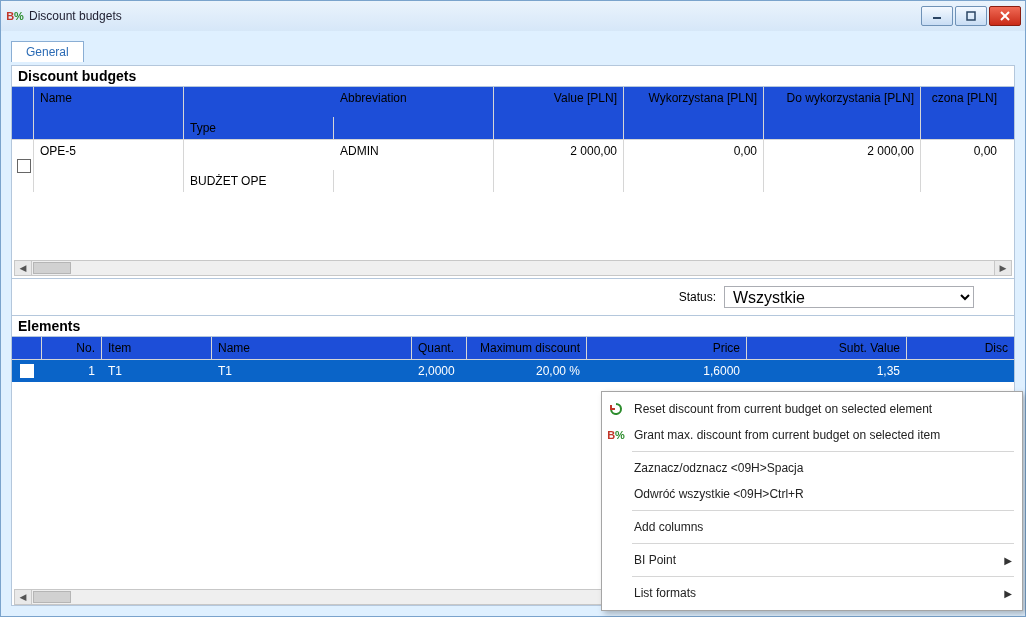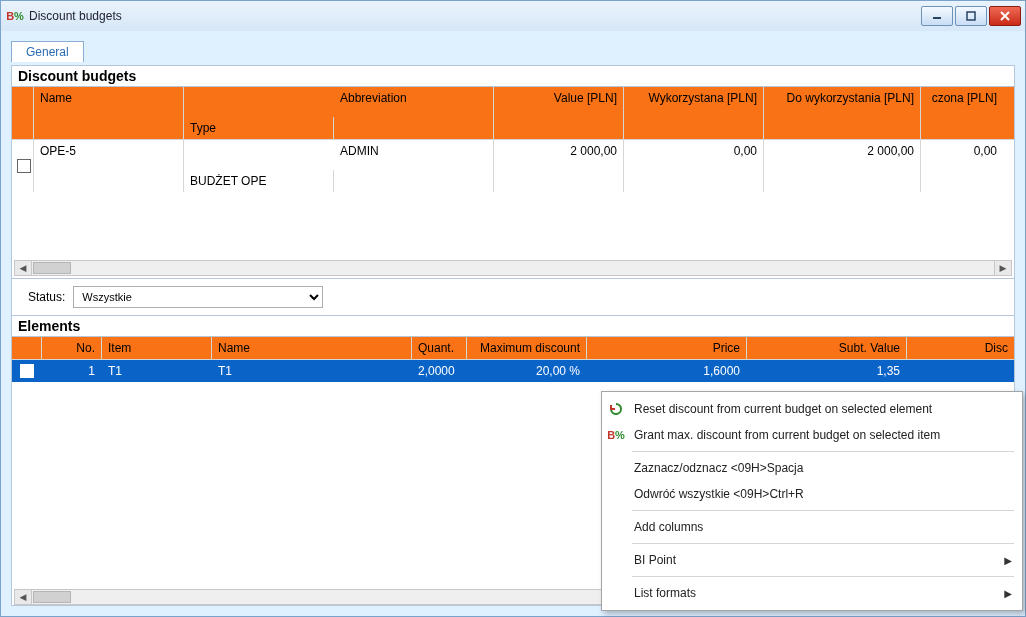--- a/index.html
+++ b/index.html
@@ -94,21 +94,21 @@
     align-items:stretch;
   }
   .grid-head > div, .grid-row > div {
     border-right:1px solid #d6d6d6;
     padding: 4px 6px;
     box-sizing:border-box;
     overflow:hidden;
     white-space:nowrap;
   }
   .grid-head {
-    background:#f97316;
+    background:#1d4ed8;
     border-bottom:1px solid #d6d6d6;
     font-weight:normal;
   }
   .grid-body {
     overflow:hidden;
   }
   .c-chk { width:20px; padding:0 !important; display:flex;align-items:center;justify-content:center;}
   .c-name { width:150px; }
   .c-type { width:150px;margin-top:30px; }
   .c-abbr { width:160px; }
@@ -125,32 +125,32 @@
     width:16px; background:#e9e9e9; border:1px solid #c7c7c7;
     display:flex;align-items:center;justify-content:center;
     font-size:9px; color:#555;
   }
   .hscroll .track { flex:1; background:#efefef; border-top:1px solid #c7c7c7; border-bottom:1px solid #c7c7c7; display:flex;}
   .hscroll .thumb { width:36px; background:#d1d1d1; border:1px solid #b5b5b5; margin:1px;}
   .statusrow {
     height: 36px;
     display:flex;
     align-items:center;
-    justify-content:flex-start;
+    justify-content:flex-end;
     padding: 0 40px 0 16px;
     gap:8px;
     border-bottom:1px solid #b4c7dc;
   }
   .statusrow select {
     width: 250px;
     height:22px;
     border:1px solid #abadb3;
     background:#fff;
     font-family:inherit;
-    font-size:11px;
+    font-size:16px;
     padding:0 4px;
   }
   .elements {
     position:relative;
     height: calc(100% - 212px - 36px);
   }
   .c2-chk { width:30px; display:flex;align-items:center;justify-content:center;}
   .c2-no  { width:60px; text-align:right;}
   .c2-item{ width:110px;}
   .c2-nm  { width:200px;}

